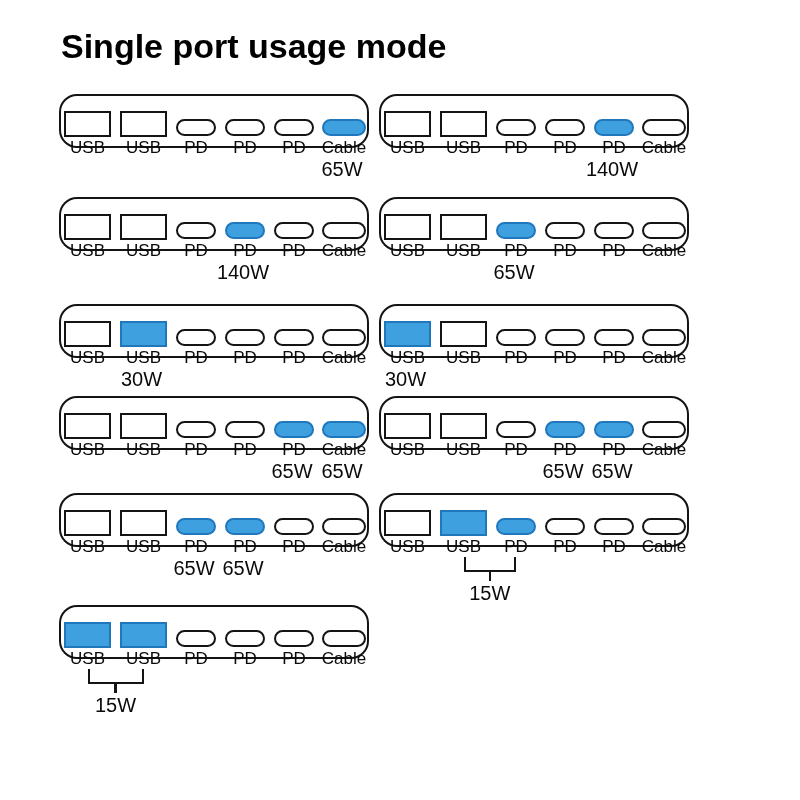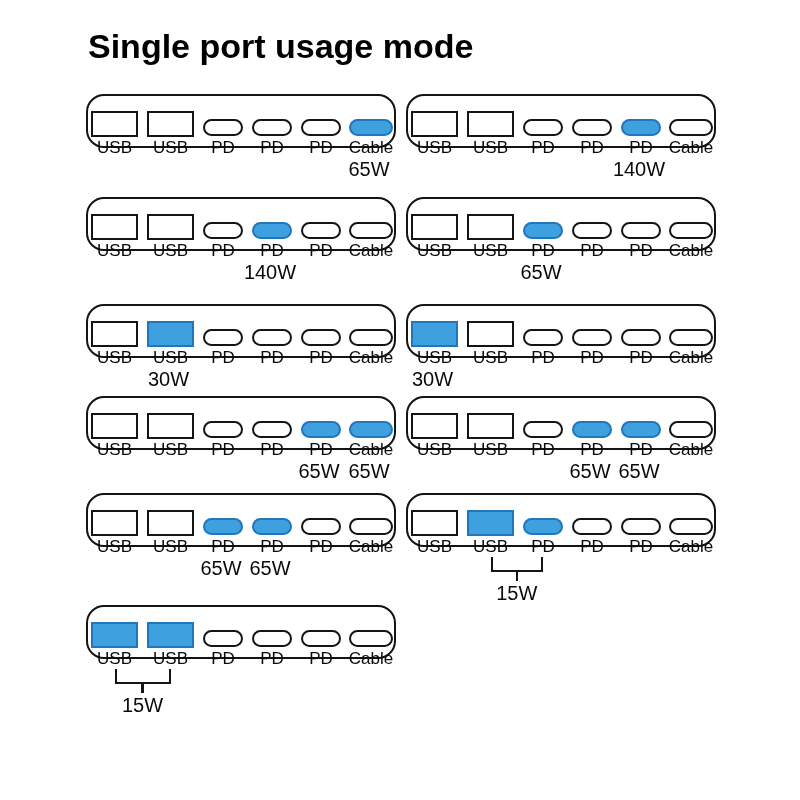--- a/index.html
+++ b/index.html
@@ -1,18 +1,18 @@
 <!DOCTYPE html>
 <html style="--accent: #3FA0E0; --accent-border: #2077BC;"><head>
 <meta charset="utf-8">
 <style>
   html,body{margin:0;padding:0;background:#ffffff;}
   .page{
     position:relative;width:800px;height:800px;background:#fff;
-    box-sizing:border-box;padding-left:86px;overflow:hidden;
+    box-sizing:border-box;padding-left:59px;overflow:hidden;
     font-family:"Liberation Sans",sans-serif;color:#0a0a0a;
   }
   h1.title{
     font-size:34px;font-weight:700;color:#000;letter-spacing:0;
     margin:27px 0 28px 2px;line-height:1.15;
   }
   h1.title.second{margin:25px 0 15px 2px;}
   .grid{display:grid;grid-template-columns:310px 310px;column-gap:10px;}
   .grid-single{grid-template-rows:103px 107px 92px;}
   .grid-dual{grid-template-rows:97px 112px 125px;}

